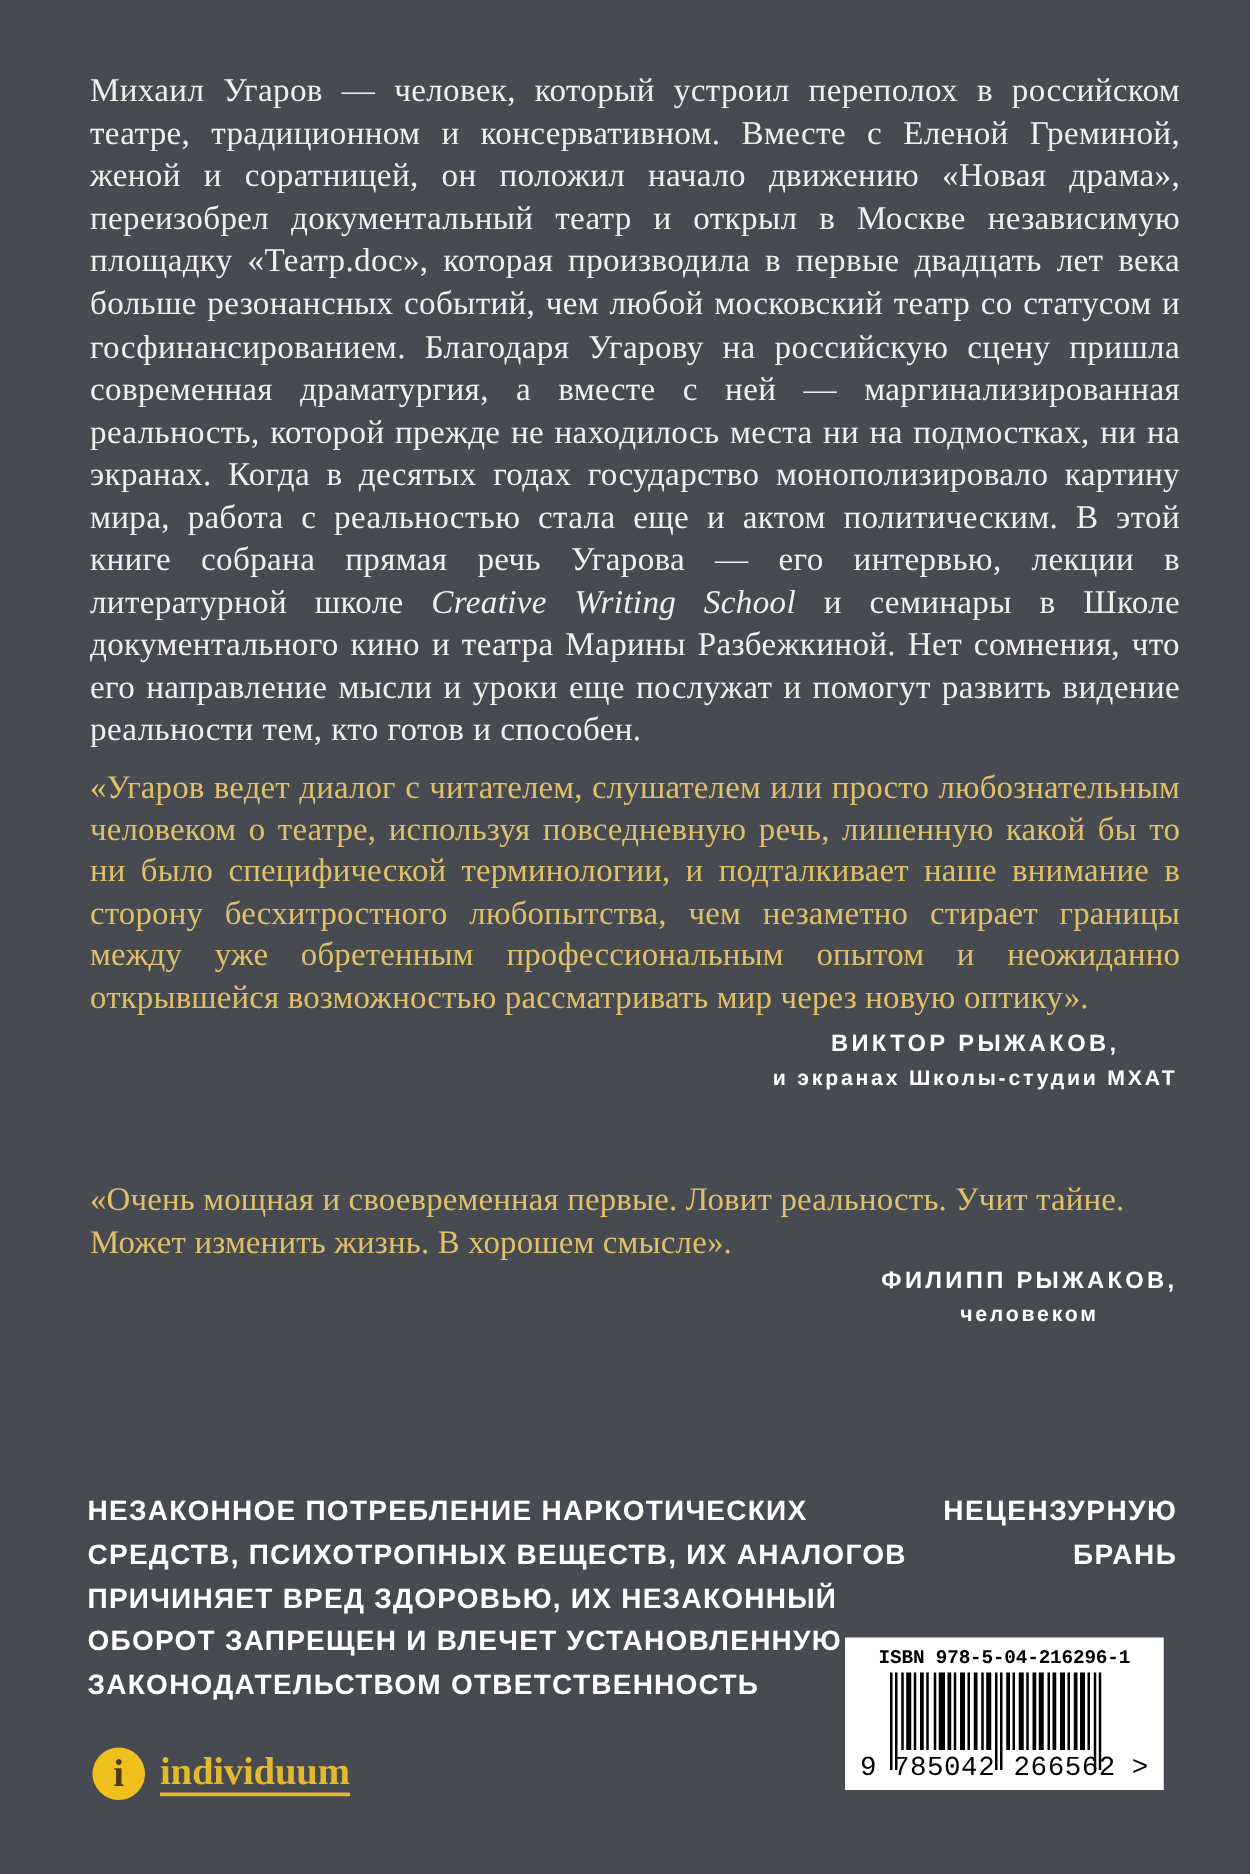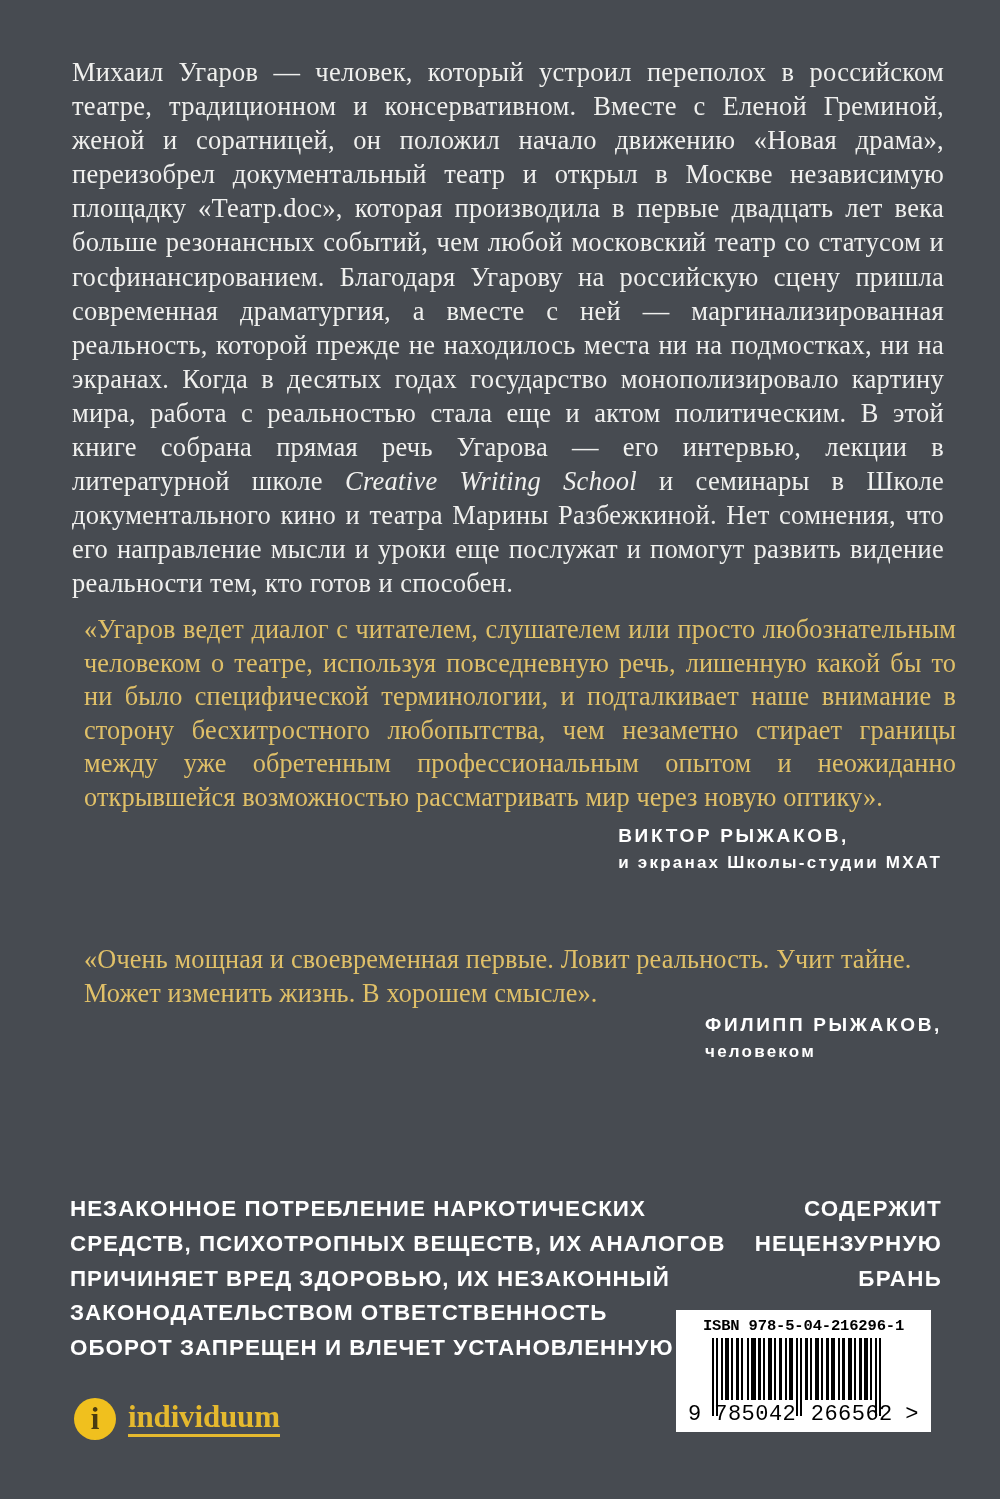--- a/index.html
+++ b/index.html
@@ -41,39 +41,38 @@
   
   .quote {
     position: absolute;
     color: #e0c068;
     font-family: "Liberation Serif", serif;
     font-size: 26.3px;
     line-height: 33.6px;
     text-align: justify;
     text-justify: inter-word;
     letter-spacing: 0.005em;
-    margin-left: 12px;
   }
   #quote-1 {
     left: 72px;
     top: 613px;
     width: 872px;
   }
   #quote-2 {
     left: 72px;
     top: 943px;
     width: 872px;
     text-align: left;
   }
 
   
   .attribution {
     position: absolute;
     right: 58px;
-    text-align: left;
+    text-align: center;
     color: #ffffff;
     font-family: "Liberation Sans", sans-serif;
     font-weight: bold;
   }
   .attribution .who {
     font-size: 19px;
     letter-spacing: 0.14em;
     line-height: 26px;
     display: block;
     white-space: nowrap;
@@ -241,26 +240,25 @@
 
   <div class="attribution" id="attribution-2">
     <span class="who">ФИЛИПП РЫЖАКОВ,</span>
     <span class="role">человеком</span>
   </div>
 
   <div class="legal">
     <span class="lline">НЕЗАКОННОЕ ПОТРЕБЛЕНИЕ НАРКОТИЧЕСКИХ</span>
     <span class="lline">СРЕДСТВ, ПСИХОТРОПНЫХ ВЕЩЕСТВ, ИХ АНАЛОГОВ</span>
     <span class="lline">ПРИЧИНЯЕТ ВРЕД ЗДОРОВЬЮ, ИХ НЕЗАКОННЫЙ</span>
+    <span class="lline">ОБОРОТ ЗАПРЕЩЕН И ВЛЕЧЕТ УСТАНОВЛЕННУЮ</span>
     <span class="lline">ЗАКОНОДАТЕЛЬСТВОМ ОТВЕТСТВЕННОСТЬ</span>
-    <span class="lline">ОБОРОТ ЗАПРЕЩЕН И ВЛЕЧЕТ УСТАНОВЛЕННУЮ</span>
   </div>
 
   <div class="profanity">
-    <span class="pline">СОДЕРЖИТ</span>
     <span class="pline">НЕЦЕНЗУРНУЮ</span>
     <span class="pline">БРАНЬ</span>
   </div>
 
   <div class="barcode-box">
     <div class="isbn-text">ISBN 978-5-04-216296-1</div>
     <div class="barcode-area">
       <div class="bars">
         <span class="tall" style="width:2px"></span>
           <span style="width:2px;background:transparent"></span>

